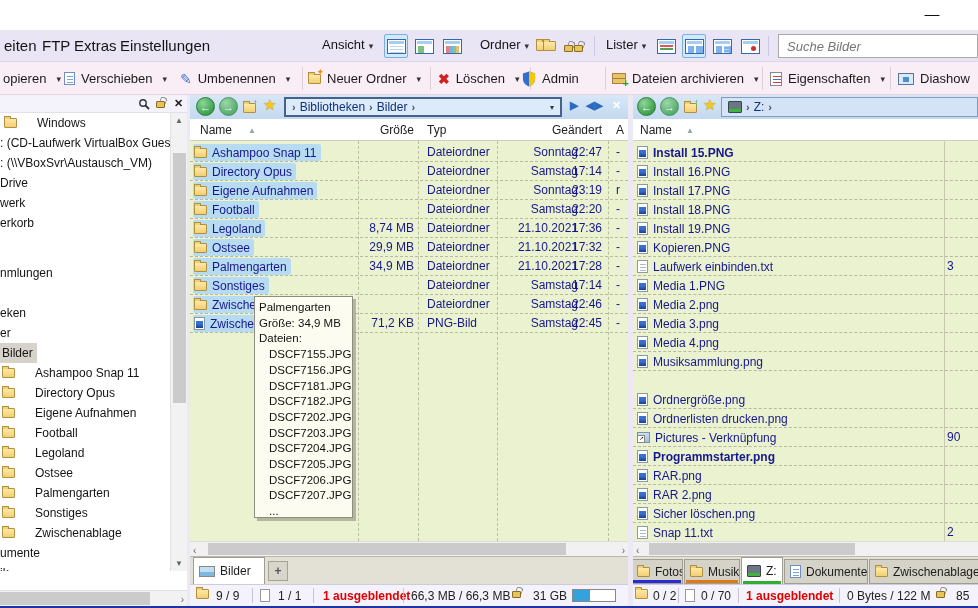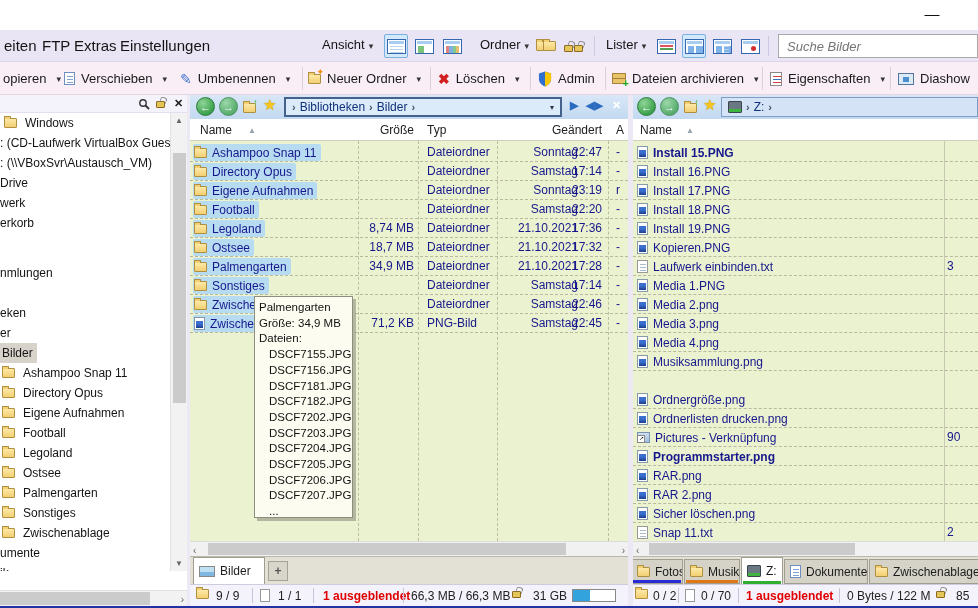--- a/index.html
+++ b/index.html
@@ -67,21 +67,21 @@
   .i-arch::after{content:"+";position:absolute;right:-4px;bottom:-6px;color:#1da31d;font-weight:bold;font-size:11px;text-shadow:0 0 1px #fff}
   .i-props{display:inline-block;width:12px;height:14px;background:#fff;border:1px solid #8a8a8a;position:relative;flex:none}
   .i-props::after{content:"";position:absolute;left:2px;top:3px;width:8px;height:8px;background:repeating-linear-gradient(#d04040 0 1px,transparent 1px 3px,#4070c0 3px 4px,transparent 4px 6px)}
   .i-show{display:inline-block;width:16px;height:12px;border:1px solid #55759a;background:#dceaf8;position:relative;flex:none}
   .i-show::after{content:"";position:absolute;left:4px;top:3px;width:6px;height:5px;background:#4a8fd0}
 
   
   #leftpane{left:0;top:95px;width:187px;height:511px;background:#fff}
   #lp-head{position:absolute;left:0;top:0;width:187px;height:18px;background:#f4f2fb;border-bottom:1px solid #e3dff0}
   #tree{position:absolute;left:0;top:18px;width:170px;height:458px;overflow:hidden}
-  .tree-row{position:absolute;height:20px;display:flex;align-items:center;gap:8px;white-space:nowrap;color:#141414;font-size:12px}
+  .tree-row{position:absolute;height:20px;display:flex;align-items:center;gap:20px;white-space:nowrap;color:#141414;font-size:12px}
   .tree-sel{background:#d7d3ca;padding:0 4px 0 2px}
   .vscroll{position:absolute;background:#f2f2f2;border-left:1px solid #e2e2e2}
   .hscroll{position:absolute;background:#f2f2f2;border-top:1px solid #e2e2e2}
   .sthumb{position:absolute;background:#cbcbcb}
   .sarrow{position:absolute;color:#666;font-size:8px;text-align:center}
   #split1{left:187px;top:95px;width:3px;height:511px;background:#ece9f4}
   #split2{left:628px;top:95px;width:5px;height:511px;background:#ece9f4}
 
   .pane{position:absolute;top:95px;height:511px;overflow:hidden}
   #midpane{left:190px;width:438px}
@@ -229,21 +229,21 @@
         <span>Neuer Ordner</span>
         <span class="ddarrow">▾</span>
       </span>
     <span class="tsep" style="left:430px"></span>
     <span class="tbtn" style="left:438px">
         <span class="i-del">✖</span>
         <span>Löschen</span>
         <span class="ddarrow">▾</span>
       </span>
     <span class="tsep" style="left:530px"></span>
-    <span class="tbtn" style="left:538px">
+    <span class="tbtn" style="left:522px">
         <svg width="14" height="16" viewBox="0 0 15 16">
           <path d="M7.5 0 L14 2 V8 C14 12 11 14.5 7.5 16 C4 14.5 1 12 1 8 V2 Z" fill="#2f6fd0"></path>
           <path d="M7.5 0 L14 2 V8 C14 12 11 14.5 7.5 16 V0 Z" fill="#f7c600"></path>
         </svg>
         <span>Admin</span>
       </span>
     <span class="tsep" style="left:605px"></span>
     <span class="tbtn" style="left:612px">
         <span class="i-arch"></span>
         <span>Dateien archivieren</span>
@@ -443,21 +443,21 @@
           <span class="cell c-type">Dateiordner</span>
           <span class="cell c-date">21.10.2021</span>
           <span class="cell c-time">17:36</span>
           <span class="cell c-attr">-</span>
         </div>
         <div class="frow" style="top: 97px;">
           <span class="ngroup nsel">
             <i class="fold"></i>
             <span>Ostsee</span>
           </span>
-          <span class="cell c-size">18,7 MB</span>
+          <span class="cell c-size">29,9 MB</span>
           <span class="cell c-type">Dateiordner</span>
           <span class="cell c-date">21.10.2021</span>
           <span class="cell c-time">17:32</span>
           <span class="cell c-attr">-</span>
         </div>
         <div class="frow" style="top: 116px;">
           <span class="ngroup nsel">
             <i class="fold"></i>
             <span>Palmengarten</span>
           </span>

